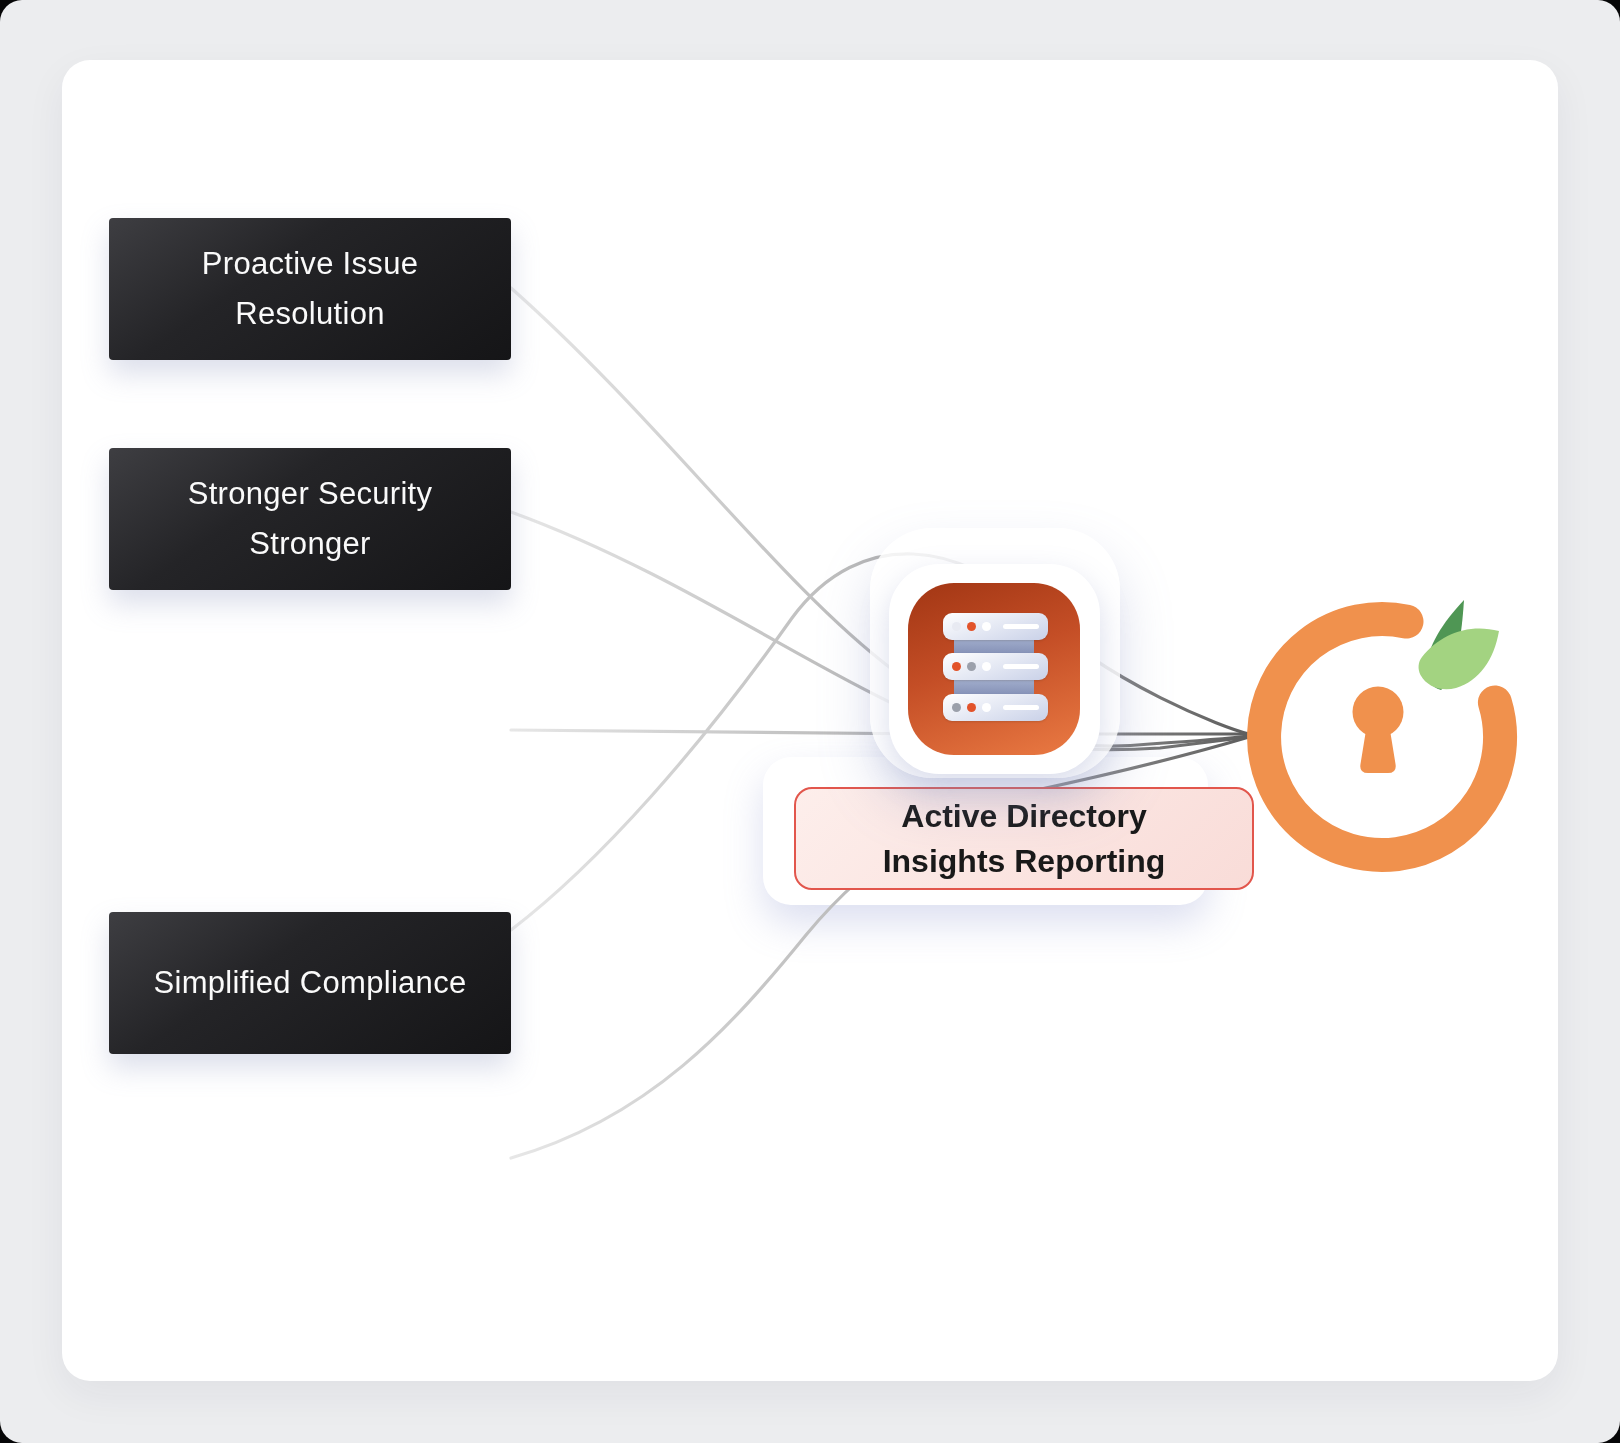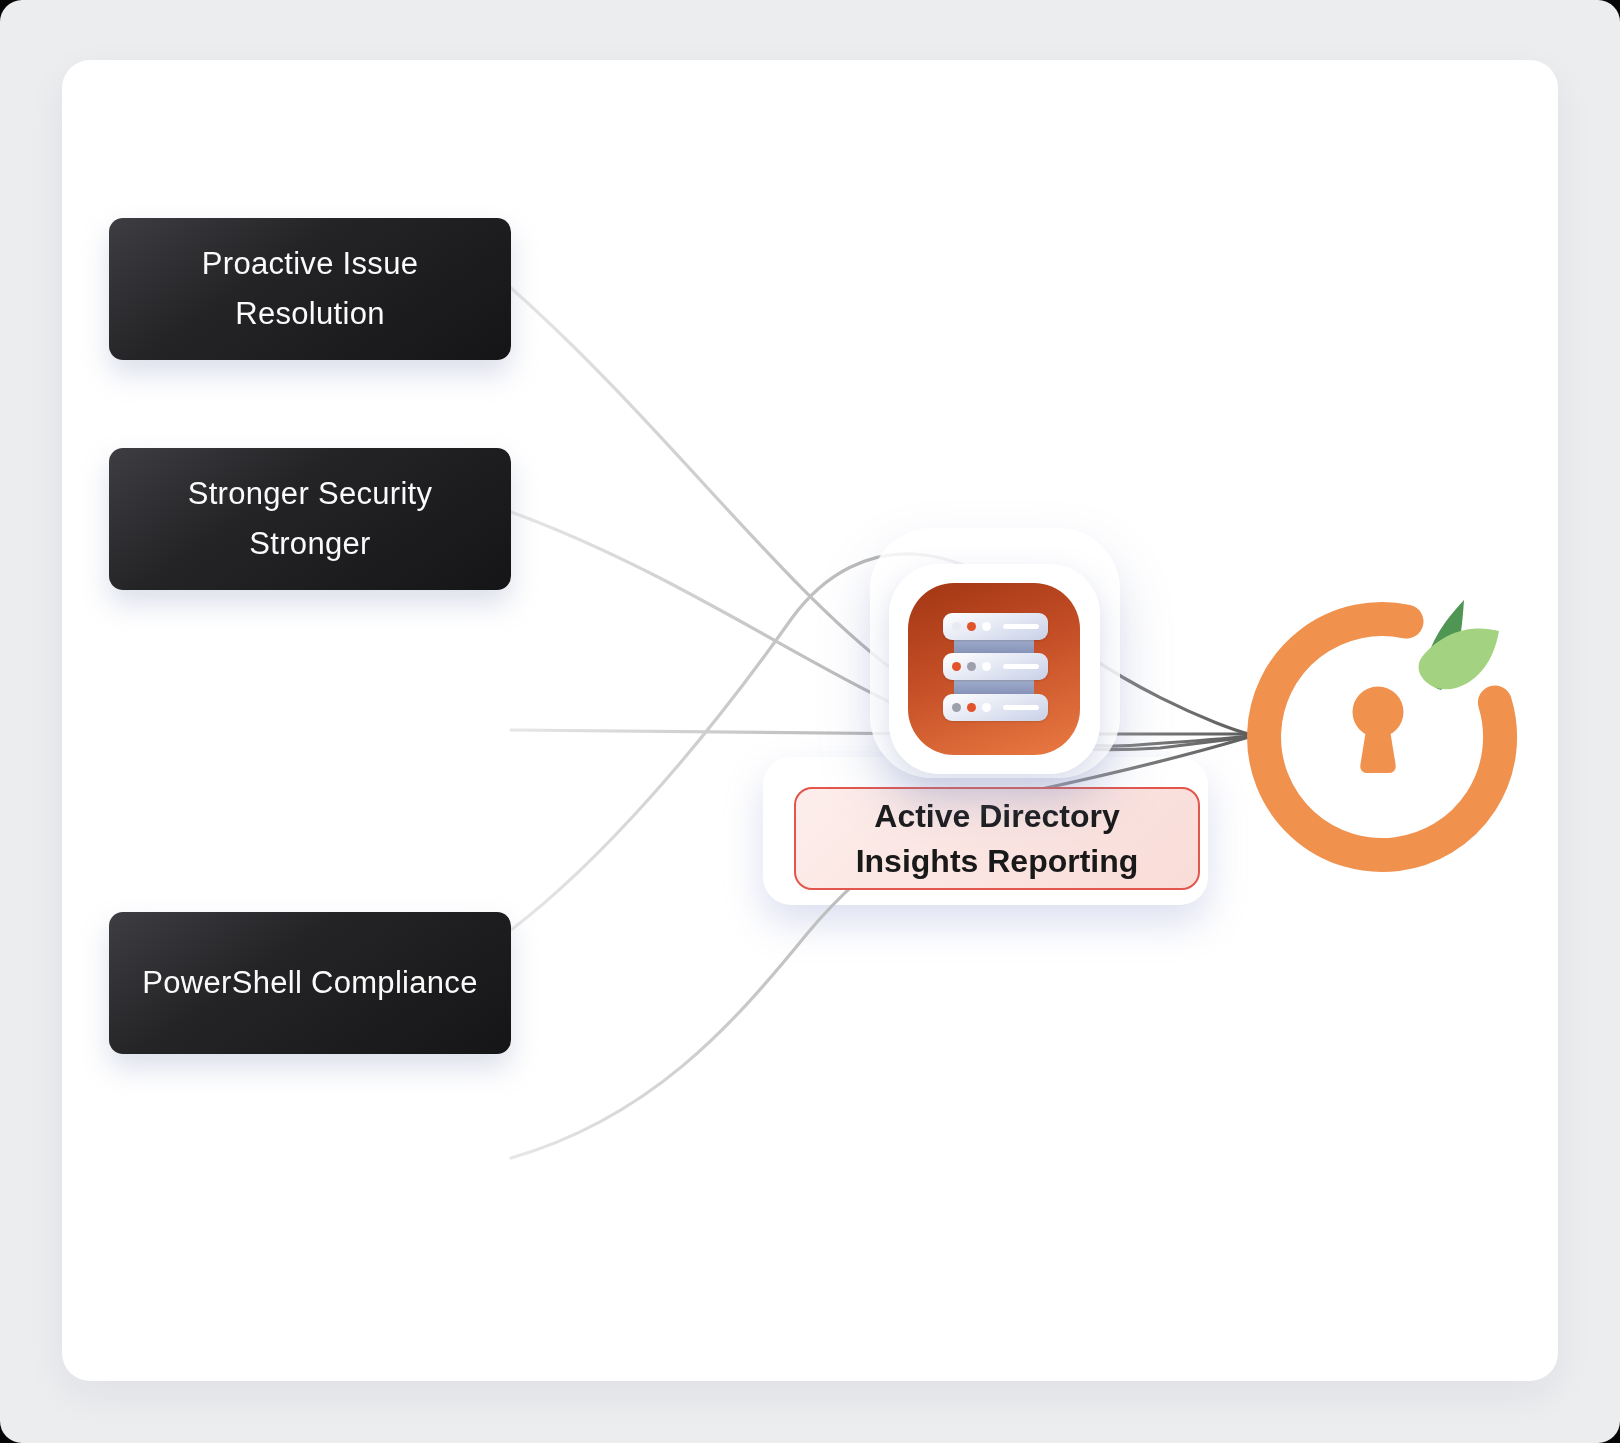--- a/index.html
+++ b/index.html
@@ -18,42 +18,42 @@
   .card{
     position:absolute; left:62px; top:60px;
     width:1496px; height:1321px;
     background:#ffffff;
     border-radius:28px;
     box-shadow:0 14px 40px rgba(30,35,60,0.06);
   }
   
   .benefit{
     position:absolute; left:109px; width:402px; height:142px;
-    border-radius:14px;
+    border-radius:4px;
     background:linear-gradient(145deg,#3e3e42 0%, #242427 38%, #151517 100%);
     box-shadow:0 14px 28px rgba(140,150,190,0.30);
     display:flex; align-items:center; justify-content:center; text-align:center;
     color:#fafafa;
     font-size:31px; line-height:50px; font-weight:500; letter-spacing:0.3px;
     padding:0 26px; box-sizing:border-box;
   }
   .b1{top:218px}.b2{top:448px}.b3{top:678px}.b4{top:912px}.b5{top:1110px}
 
   
   svg.lines{position:absolute; left:0; top:0; width:1620px; height:1443px; overflow:visible;}
   svg.lines path{fill:none; stroke:url(#lineGrad); stroke-width:3.2; stroke-linecap:round;}
 
   
   .label-wrap{
     position:absolute; left:763px; top:757px; width:445px; height:148px;
     background:#ffffff; border-radius:28px;
     box-shadow:0 18px 38px rgba(140,150,205,0.30);
   }
   .label-pink{
-    position:absolute; left:794px; top:787px; width:406px; height:103px;
+    position:absolute; left:794px; top:787px; width:460px; height:103px;
     border-radius:18px;
     border:2px solid #e2564c;
     background:linear-gradient(135deg,#fdeeeb 0%, #f9dcd8 100%);
     display:flex; flex-direction:column; align-items:center; justify-content:center;
     color:#191919; font-size:32px; font-weight:700; line-height:45px;
     box-sizing:border-box; text-align:center;
   }
 
   
   .icon-glow{
@@ -116,21 +116,21 @@
     <path d="M 511 1158 C 650 1118, 732 1026, 806 935 C 876 850, 958 806, 1032 791 C 1140 768, 1212 748, 1249 737"></path>
   </svg>
 
   <div class="benefit b1">
     <span>Proactive Issue Resolution</span>
   </div>
   <div class="benefit b2">
     <span>Stronger Security Stronger</span>
   </div>
   <div class="benefit b4">
-    <span>PowerShell Compliance</span>
+    <span>Simplified Compliance</span>
   </div>
 
   <div class="label-pink">
     <div>Active Directory</div>
     <div>Insights Reporting</div>
   </div>
 
   <div class="icon-glow"></div>
   <div class="icon-frame"></div>
   <div class="icon-orange">

